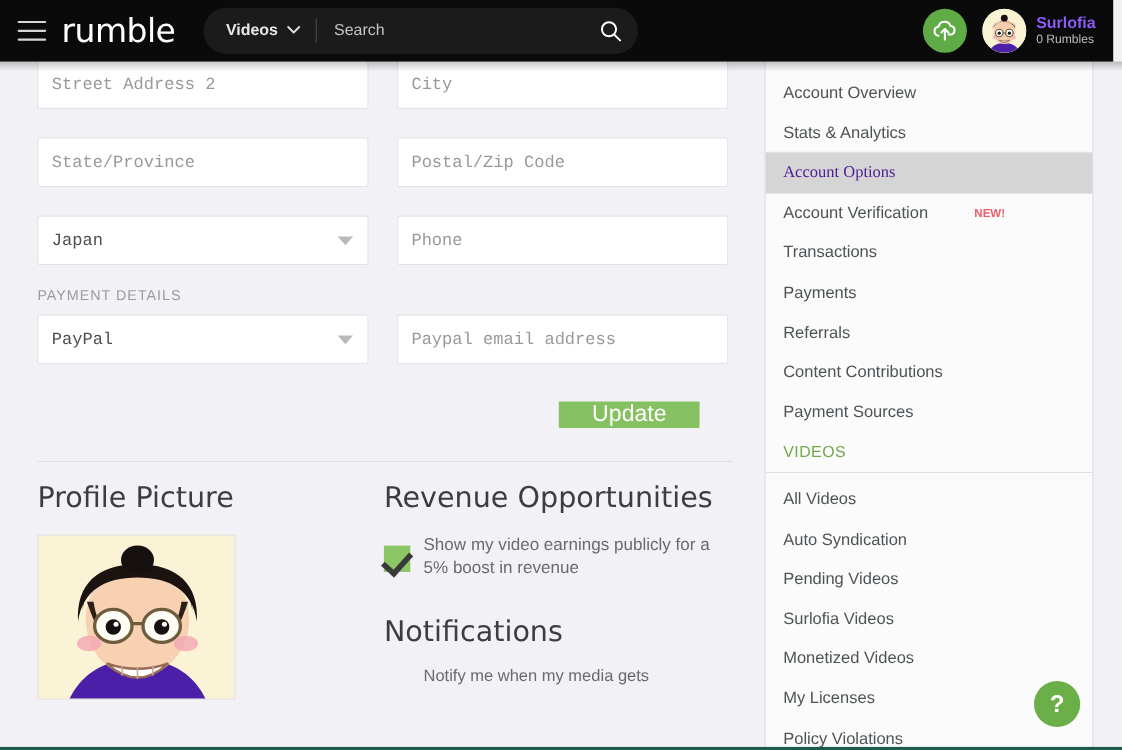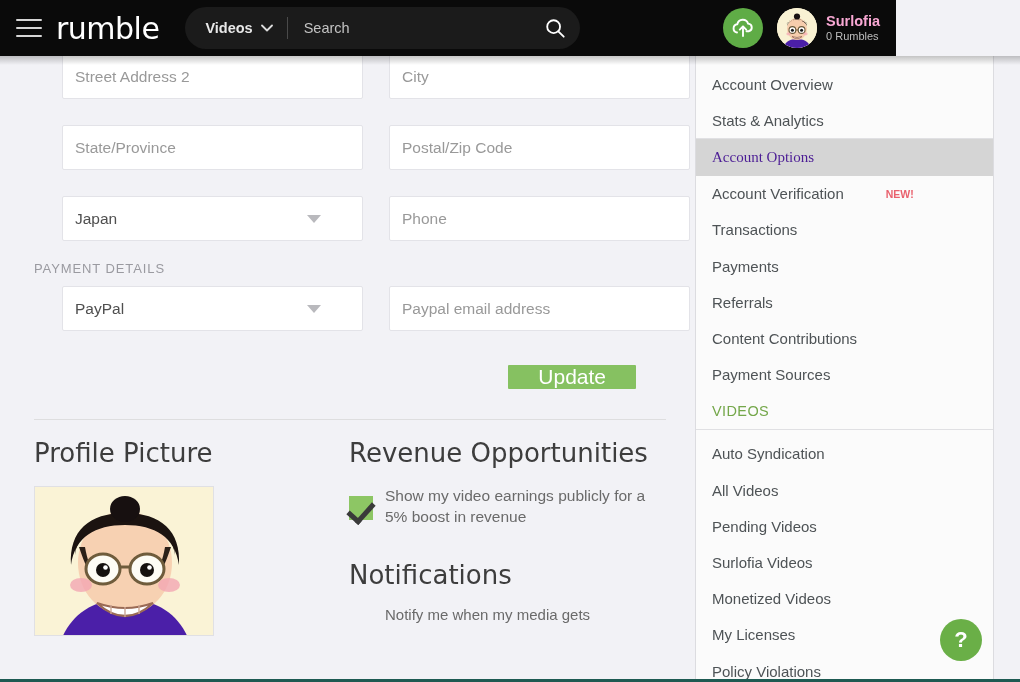--- a/index.html
+++ b/index.html
@@ -7,21 +7,21 @@
     margin: 0; padding: 0;
     width: 1020px; height: 682px;
     overflow: hidden;
     font-family: "Liberation Sans", sans-serif;
     background: #f2f2f6;
   }
 
   
   .navbar {
     position: absolute; top: 0; left: 0;
-    width: 896px; height: 56px;
+    width: 1012px; height: 56px;
     background: #0a0a0a;
     display: flex; align-items: center;
     z-index: 40;
   }
   .hamburger {
     width: 26px; height: 18px;
     margin-left: 16px; margin-right: 14px;
     display: flex; flex-direction: column; justify-content: space-between;
     cursor: pointer;
   }
@@ -68,21 +68,21 @@
     background: #5fac46;
     display: flex; align-items: center; justify-content: center;
     cursor: pointer; border: none;
   }
   .user-block { display: flex; align-items: center; gap: 9px; cursor: pointer; }
   .avatar-nav {
     width: 40px; height: 40px; border-radius: 50%;
     overflow: hidden; background: #f7f0d0; position: relative; flex: none;
   }
   .user-text { line-height: 1.18; }
-  .user-name { color: #f9a8d4; font-size: 14.5px; font-weight: bold; }
+  .user-name { color: #8b5cf6; font-size: 14.5px; font-weight: bold; }
   .user-sub { color: #bdbdbd; font-size: 11px; }
 
   
   .page {
     position: absolute; top: 56px; left: 0;
     width: 1020px; height: 626px;
     background: #f2f2f6;
   }
   .topshadow {
     position: absolute; top: 0; left: 0; width: 1020px; height: 9px;
@@ -102,22 +102,21 @@
   .row-sp { margin-bottom: 26px; }
   .inp {
     width: 100%; height: 45px;
     background: #ffffff;
     border: 1px solid #e3e3e8;
     border-radius: 2px;
     padding: 0 12px;
     font-size: 15.5px;
     color: #5a5a5a;
     outline: none;
-    font-family: Liberation Sans, sans-serif;
-    margin-left: 28px;
+    font-family: Liberation Mono, monospace;
   }
   .inp::placeholder { color: #999999; }
   .selwrap { position: relative; width: 100%; }
   .selwrap .inp { padding-right: 34px; color: #4f4f4f; cursor: pointer; }
   .selcaret {
     position: absolute; right: 14px; top: 50%; transform: translateY(-50%);
     width: 0; height: 0;
     border-left: 7px solid transparent; border-right: 7px solid transparent;
     border-top: 8px solid #b9b9bd; pointer-events: none;
   }
@@ -395,24 +394,24 @@
         </div>
         <div class="sb-item head">
           <span>VIDEOS</span>
         </div>
       </div>
 
       <div class="sb-sep"></div>
 
       <div style="padding-top:6px;">
         <div class="sb-item">
+          <span>All Videos</span>
+        </div>
+        <div class="sb-item">
           <span>Auto Syndication</span>
-        </div>
-        <div class="sb-item">
-          <span>All Videos</span>
         </div>
         <div class="sb-item">
           <span>Pending Videos</span>
         </div>
         <div class="sb-item">
           <span>Surlofia Videos</span>
         </div>
         <div class="sb-item">
           <span>Monetized Videos</span>
         </div>

